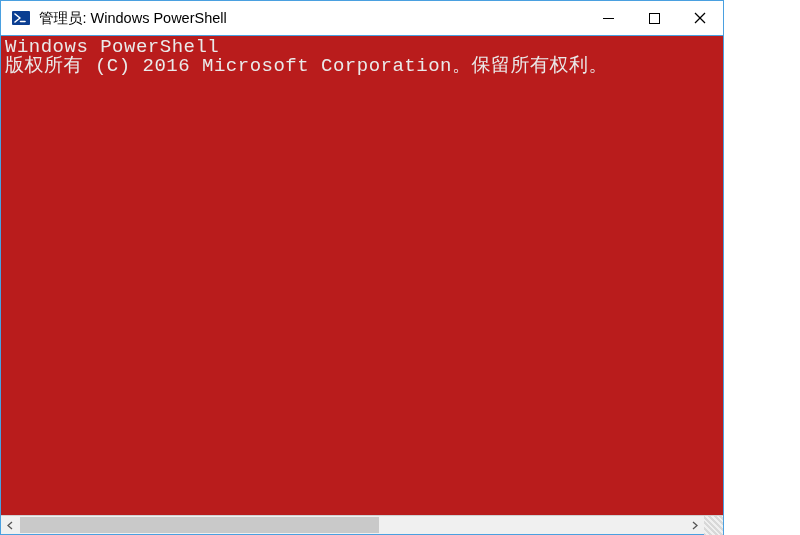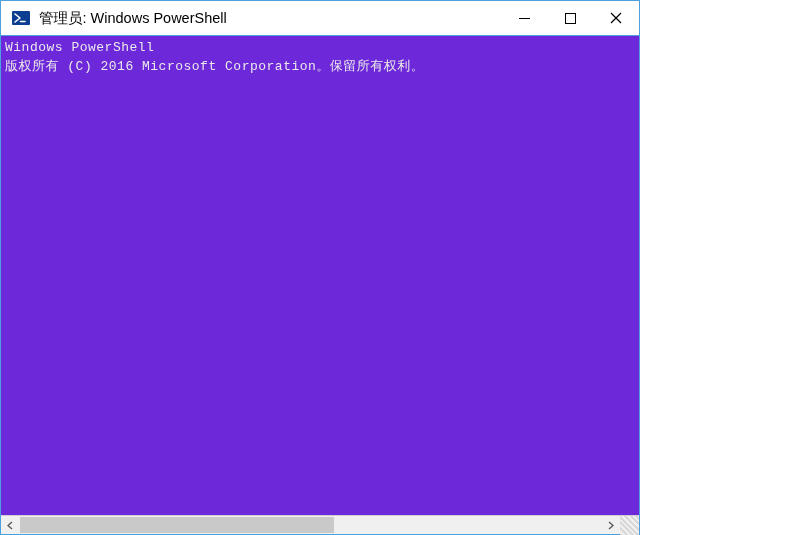--- a/index.html
+++ b/index.html
@@ -1,18 +1,18 @@
 <!DOCTYPE html>
 <html><head>
   <meta charset="utf-8">
   <style>
     * { margin: 0; padding: 0; box-sizing: border-box; }
     html, body { width: 800px; height: 535px; overflow: hidden; font-family: "Segoe UI", "Microsoft YaHei", sans-serif; background: #fff; }
     .window {
-      width: 640px; height: 535px;
+      width: 724px; height: 535px;
       border: 1px solid #4aa0e0;
       display: flex; flex-direction: column;
       background: #fff;
     }
     .titlebar {
       height: 35px;
       background: #fff;
       display: flex; align-items: center;
       border-bottom: 1px solid #4aa0e0;
     }
@@ -30,24 +30,24 @@
     .win-controls { display: flex; height: 100%; }
     .win-btn {
       width: 46px; height: 100%;
       display: flex; align-items: center; justify-content: center;
       color: #000;
       cursor: default;
     }
     .win-btn svg { display: block; }
     .terminal {
       flex: 1;
-      background: #6d28d9;
+      background: #b91c1c;
       color: #eaeaea;
       font-family: "NSimSun","SimSun","Consolas","Courier New",monospace;
-      font-size: 13px;
+      font-size: 19px;
       line-height: 19px;
       padding: 2px 4px;
       white-space: pre;
       overflow: hidden;
       letter-spacing: 0.5px;
     }
     .term-line1 { color: #eaeaea; }
     .term-line2 { color: #eaeaea; }
     .prompt-row { margin-top: 19px; }
     .prompt { color: #eaeaea; }

